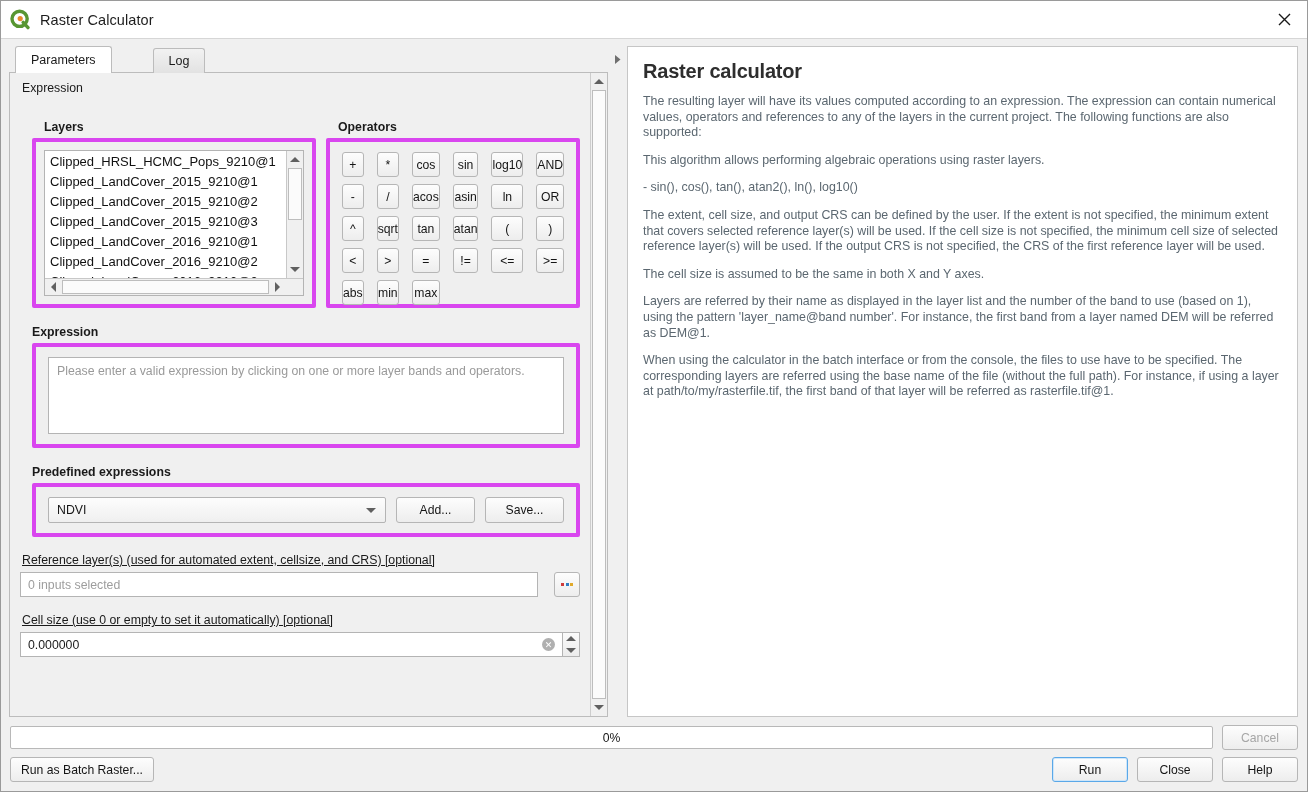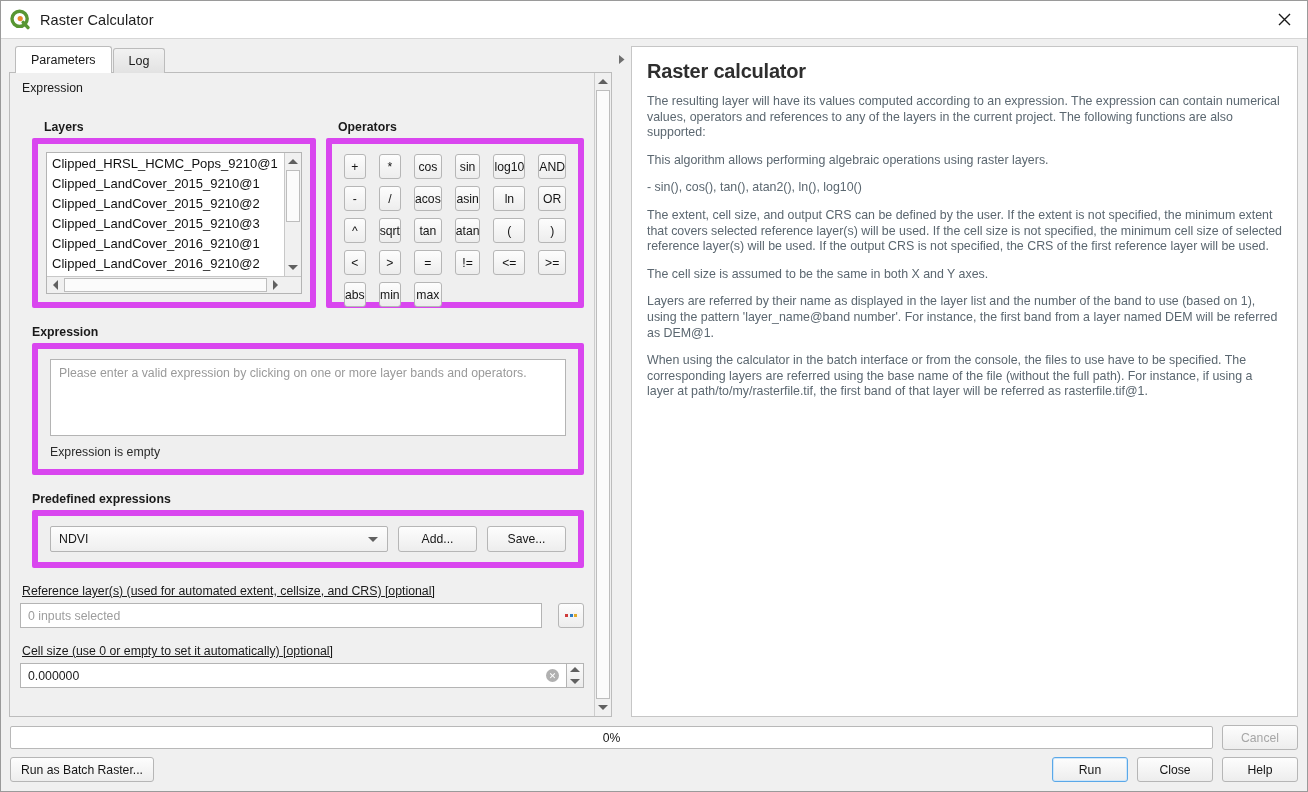--- a/index.html
+++ b/index.html
@@ -66,20 +66,21 @@
 
   
   .tabs {
     display: flex;
     align-items: flex-end;
     height: 27px;
     flex: 0 0 auto;
     padding-left: 6px;
     position: relative;
     z-index: 3;
+    gap: 40px;
   }
   .tab {
     height: 25px;
     padding: 0 15px;
     display: flex; align-items: center;
     font-size: 12.5px;
     border: 1px solid #bcbcbc;
     border-bottom: none;
     border-radius: 3px 3px 0 0;
     background: linear-gradient(to bottom,#f2f2f2,#e2e2e2);
@@ -119,21 +120,21 @@
     margin: 2px 0 8px 2px;
   }
 
   
   .grp-title {
     font-weight: bold;
     font-size: 12.3px;
     margin: 17px 0 4px 12px;
   }
   .grp-box {
-    border: 6px solid #d946ef;
+    border: 4px solid #d946ef;
     background: #efefef;
     border-radius: 2px;
   }
 
   .row-2col { display: flex; gap: 10px; padding-left: 12px; }
 
   
   .layers-col { width: 284px; flex: 0 0 auto; }
   .layers-box { padding: 8px; height: 170px; }
   .listview {
@@ -520,21 +521,20 @@
                   <button class="qbtn">max</button>
                 </div>
               </div>
             </div>
           </div>
 
           <div style="margin-top:14px;">
             <div class="grp-title" style="margin-left:12px;">Expression</div>
             <div class="grp-box expr-box" style="margin-left:12px;">
               <div class="expr-field">Please enter a valid expression by clicking on one or more layer bands and operators.</div>
-              <div class="expr-status">Expression is empty</div>
             </div>
           </div>
 
           <div style="margin-top:14px;">
             <div class="grp-title" style="margin-left:12px;">Predefined expressions</div>
             <div class="grp-box pre-box" style="margin-left:12px;">
               <div class="pre-row">
                 <div class="combo">
                   <span class="combo-val">NDVI</span>
                   <span class="combo-arrow">

